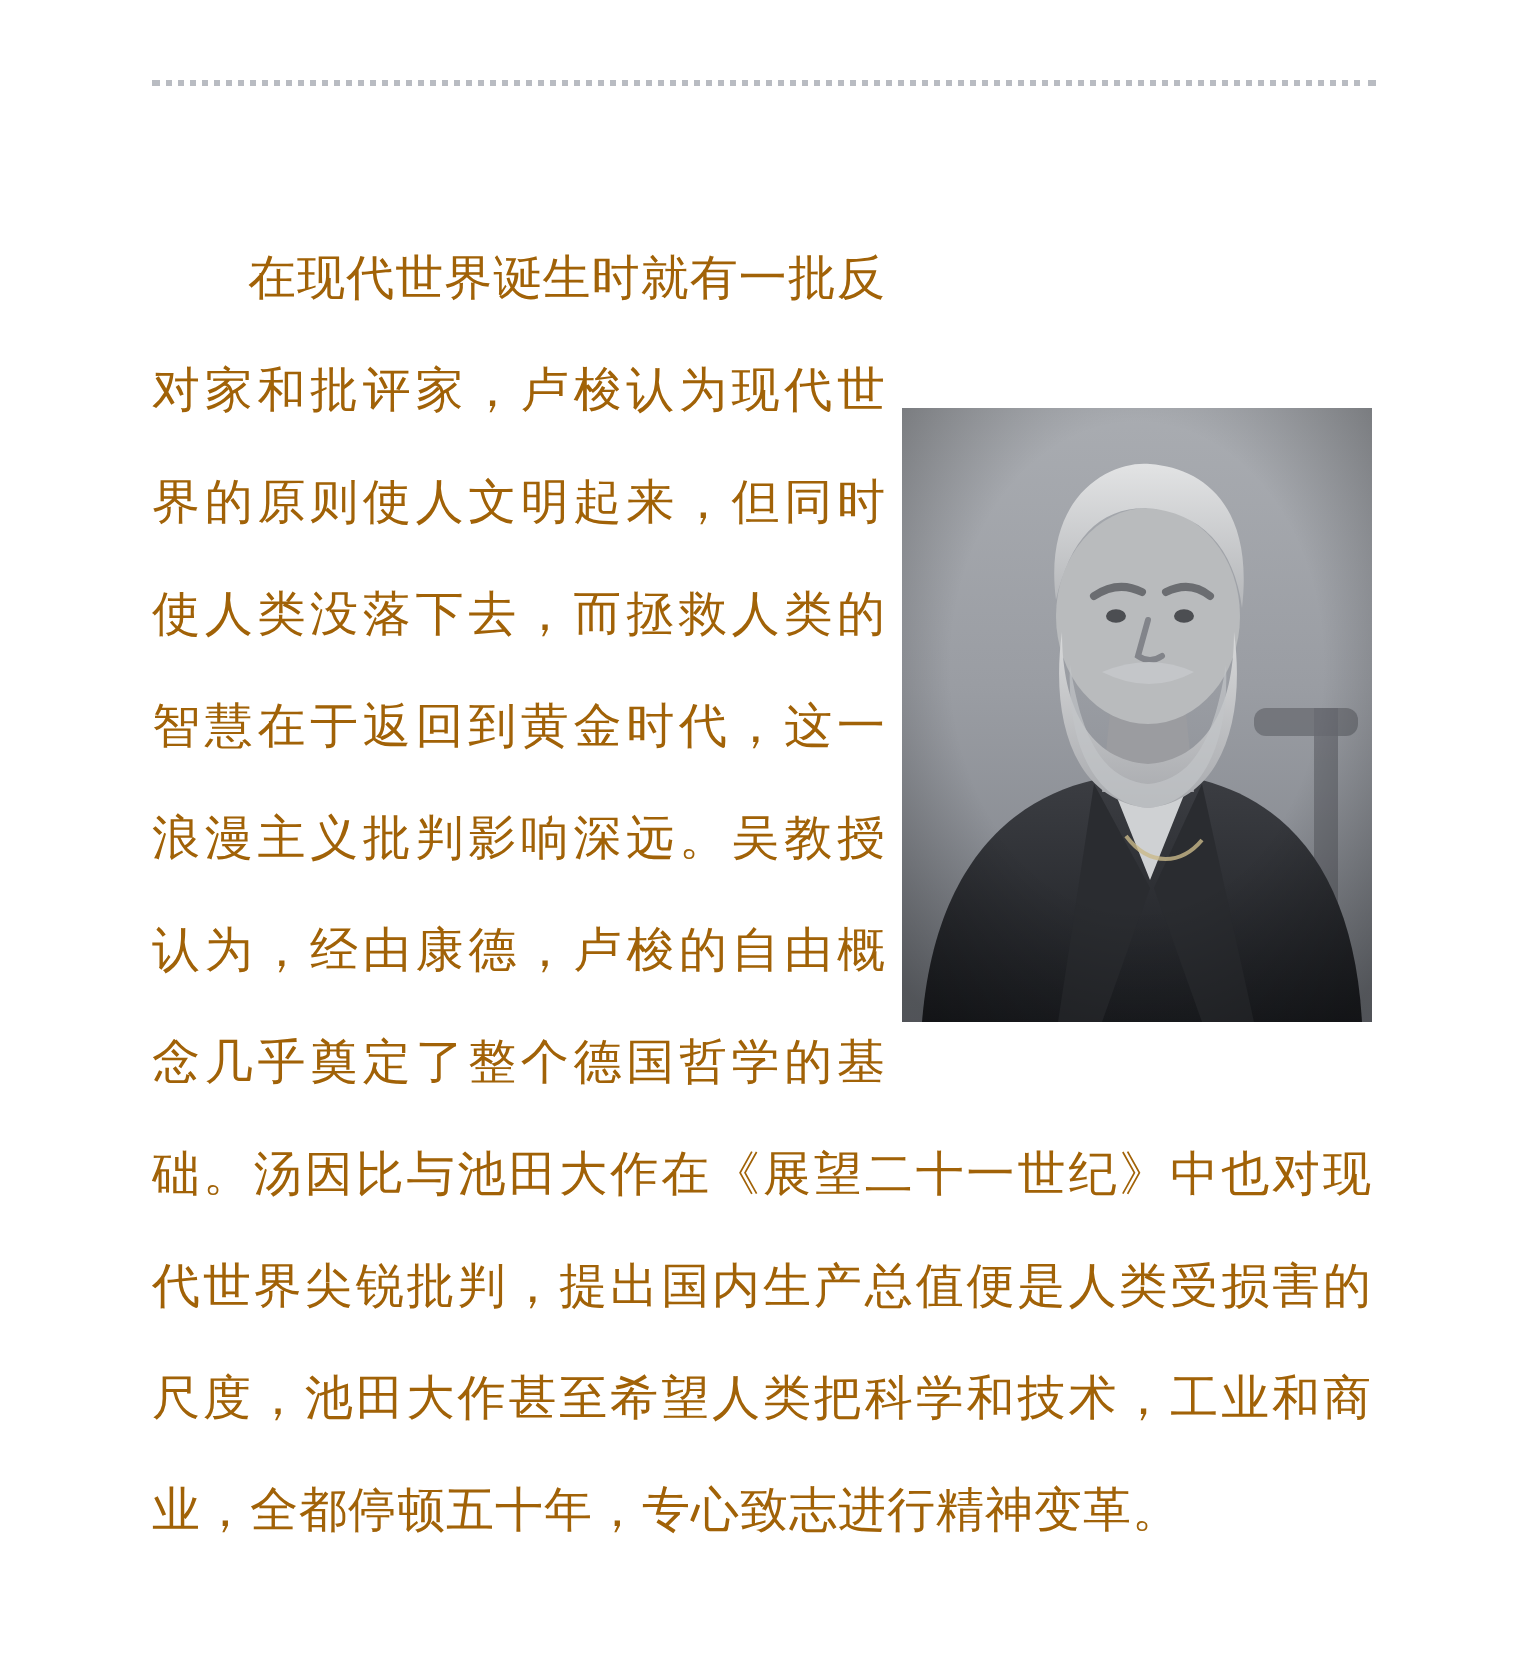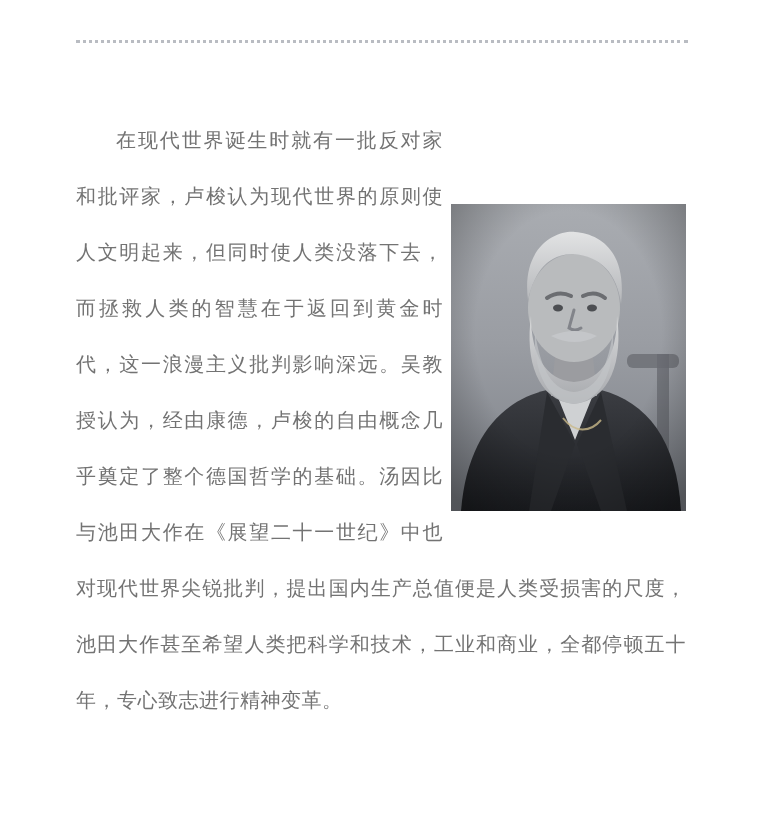--- a/index.html
+++ b/index.html
@@ -31,22 +31,22 @@
     border-top: 3px dotted #b9bcc2;
     box-sizing: border-box;
   }
 
   
   .article {
     position: absolute;
     left: 76px;
     top: 112px;
     width: 610px;
-    color: #737373;
-    font-size: 20px;
+    color: #a16207;
+    font-size: 24px;
     line-height: 56px;
     letter-spacing: 0.5px;
     text-align: justify;
     text-justify: inter-character;
   }
   .article p {
     margin: 0;
     text-indent: 2em;
     white-space: pre-wrap;
     word-break: break-all;

